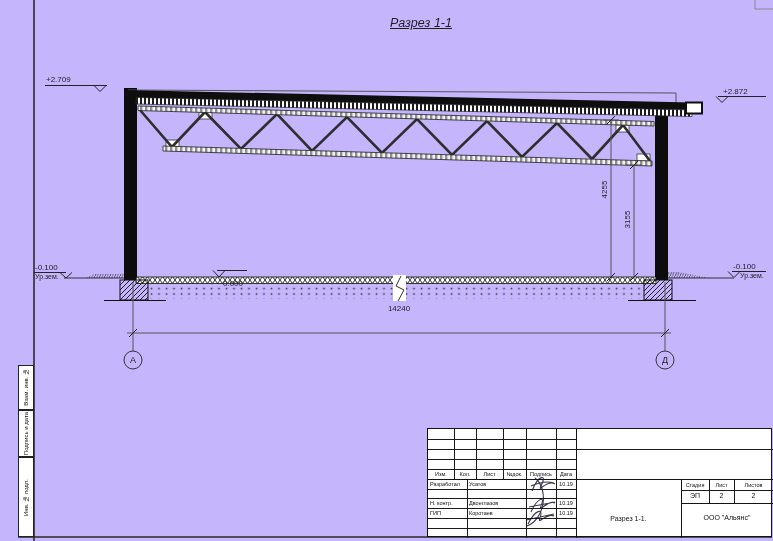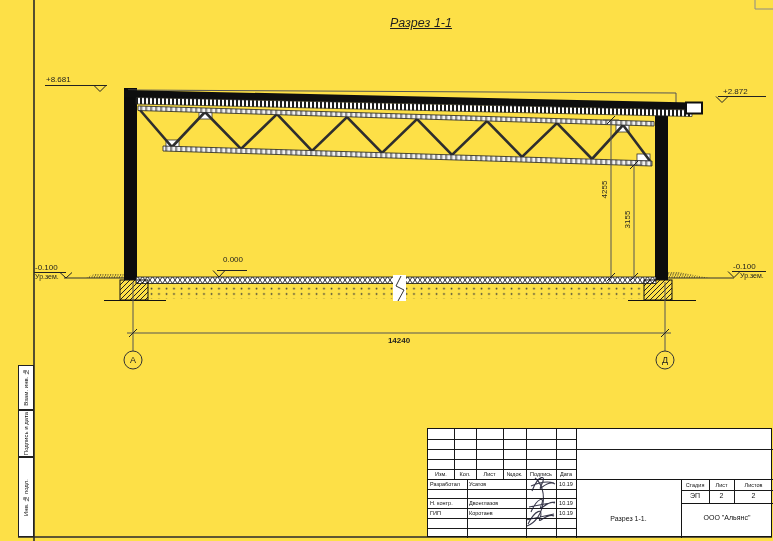--- a/index.html
+++ b/index.html
@@ -1,17 +1,17 @@
 <!DOCTYPE html>
 <html><head>
 <meta charset="utf-8">
 <style>
   html,body { margin:0; padding:0; background:#e8e8e8; }
   .sheet {
-    position:relative; width:773px; height:541px; background:#fde047;
+    position:relative; width:773px; height:541px; background:#c4b5fd;
     overflow:hidden; font-family:"Liberation Sans", sans-serif; color:#1f1f1f;
   }
   .txt { position:absolute; white-space:nowrap; color:#1f1f1f; }
   .drawing-title {
     font-size:12.5px; font-style:italic; text-decoration:underline;
     text-align:center; width:140px;
   }
   .ann { font-size:8px; }
   .ann-sm { font-size:7px; }
   .dim { font-size:8px; text-align:center; }
@@ -145,32 +145,32 @@
       <line x1="665" y1="282" x2="665" y2="351"></line>
       <line x1="127" y1="333" x2="671" y2="333"></line>
       <path d="M129,337 L137,329 M661,337 L669,329" stroke="#222"></path>
       <circle cx="133" cy="360" r="9" stroke="#333"></circle>
       <circle cx="665" cy="360" r="9" stroke="#333"></circle>
     </g>
   </svg>
 
   <div class="txt drawing-title" style="left:351px; top:16px;">Разрез 1-1</div>
 
-  <div class="txt ann" style="left:46px; top:75px;">+8.681</div>
+  <div class="txt ann" style="left:46px; top:75px;">+2.709</div>
   <div class="txt ann" style="left:723px; top:87px;">+2.872</div>
-  <div class="txt ann" style="left:218px; top:255px; width:30px; text-align:center;">0.000</div>
+  <div class="txt ann" style="left:218px; top:279px; width:30px; text-align:center;">0.000</div>
 
   <div class="txt ann" style="left:35px; top:263px;">-0.100</div>
   <div class="txt ann-sm" style="left:35px; top:273px;">Ур.зем.</div>
   <div class="txt ann" style="left:733px; top:262px;">-0.100</div>
   <div class="txt ann-sm" style="left:740px; top:272px;">Ур.зем.</div>
 
   <div class="txt dim rot" style="left:589px; top:185px;">4255</div>
   <div class="txt dim rot" style="left:612px; top:215px;">3155</div>
-  <div class="txt dim" style="left:376px; top:336px; width:46px;font-weight:bold;">14240</div>
+  <div class="txt dim" style="left:376px; top:304px; width:46px;">14240</div>
 
   <div class="txt axis-letter" style="left:125px; top:355px;">А</div>
   <div class="txt axis-letter" style="left:657px; top:355px;">Д</div>
 
   <div class="margin-cell" style="top:365px; height:45px;">
     <span>Взам. инв. №</span>
   </div>
   <div class="margin-cell" style="top:410px; height:47px;">
     <span>Подпись и дата</span>
   </div>

